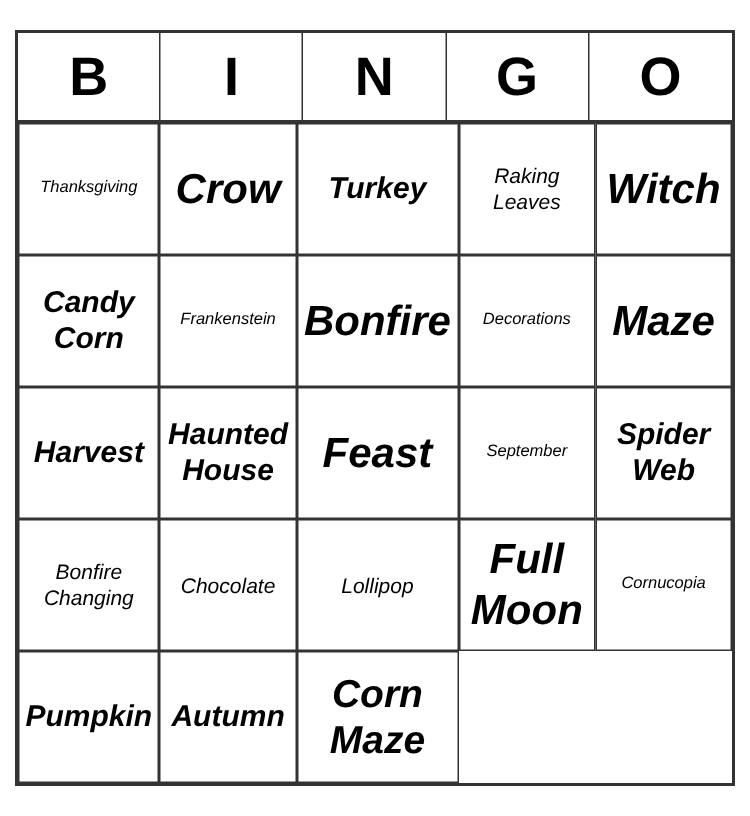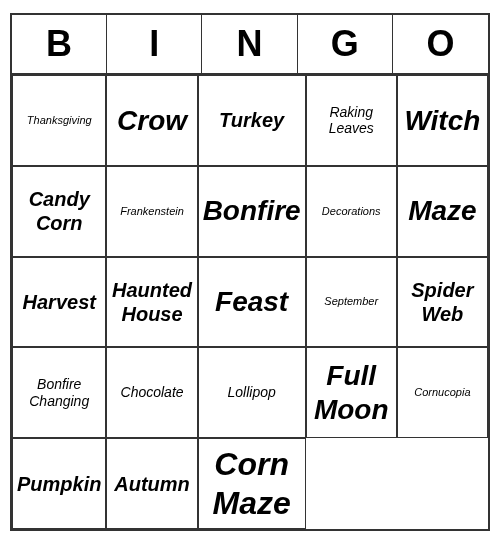--- a/index.html
+++ b/index.html
@@ -126,16 +126,16 @@
       <div class="bingo-cell">
         <span style="font-size: 11px;">Cornucopia</span>
       </div>
       <div class="bingo-cell">
         <span style="font-size: 20px; font-weight: bold;">Pumpkin</span>
       </div>
       <div class="bingo-cell">
         <span style="font-size: 20px; font-weight: bold;">Autumn</span>
       </div>
       <div class="bingo-cell">
-        <span style="font-size: 32px; font-weight: bold;">Corn Maze</span>
+        <span style="font-size: 26px; font-weight: bold;">Corn Maze</span>
       </div>
     </div>
 </div>
 
 </body></html>

